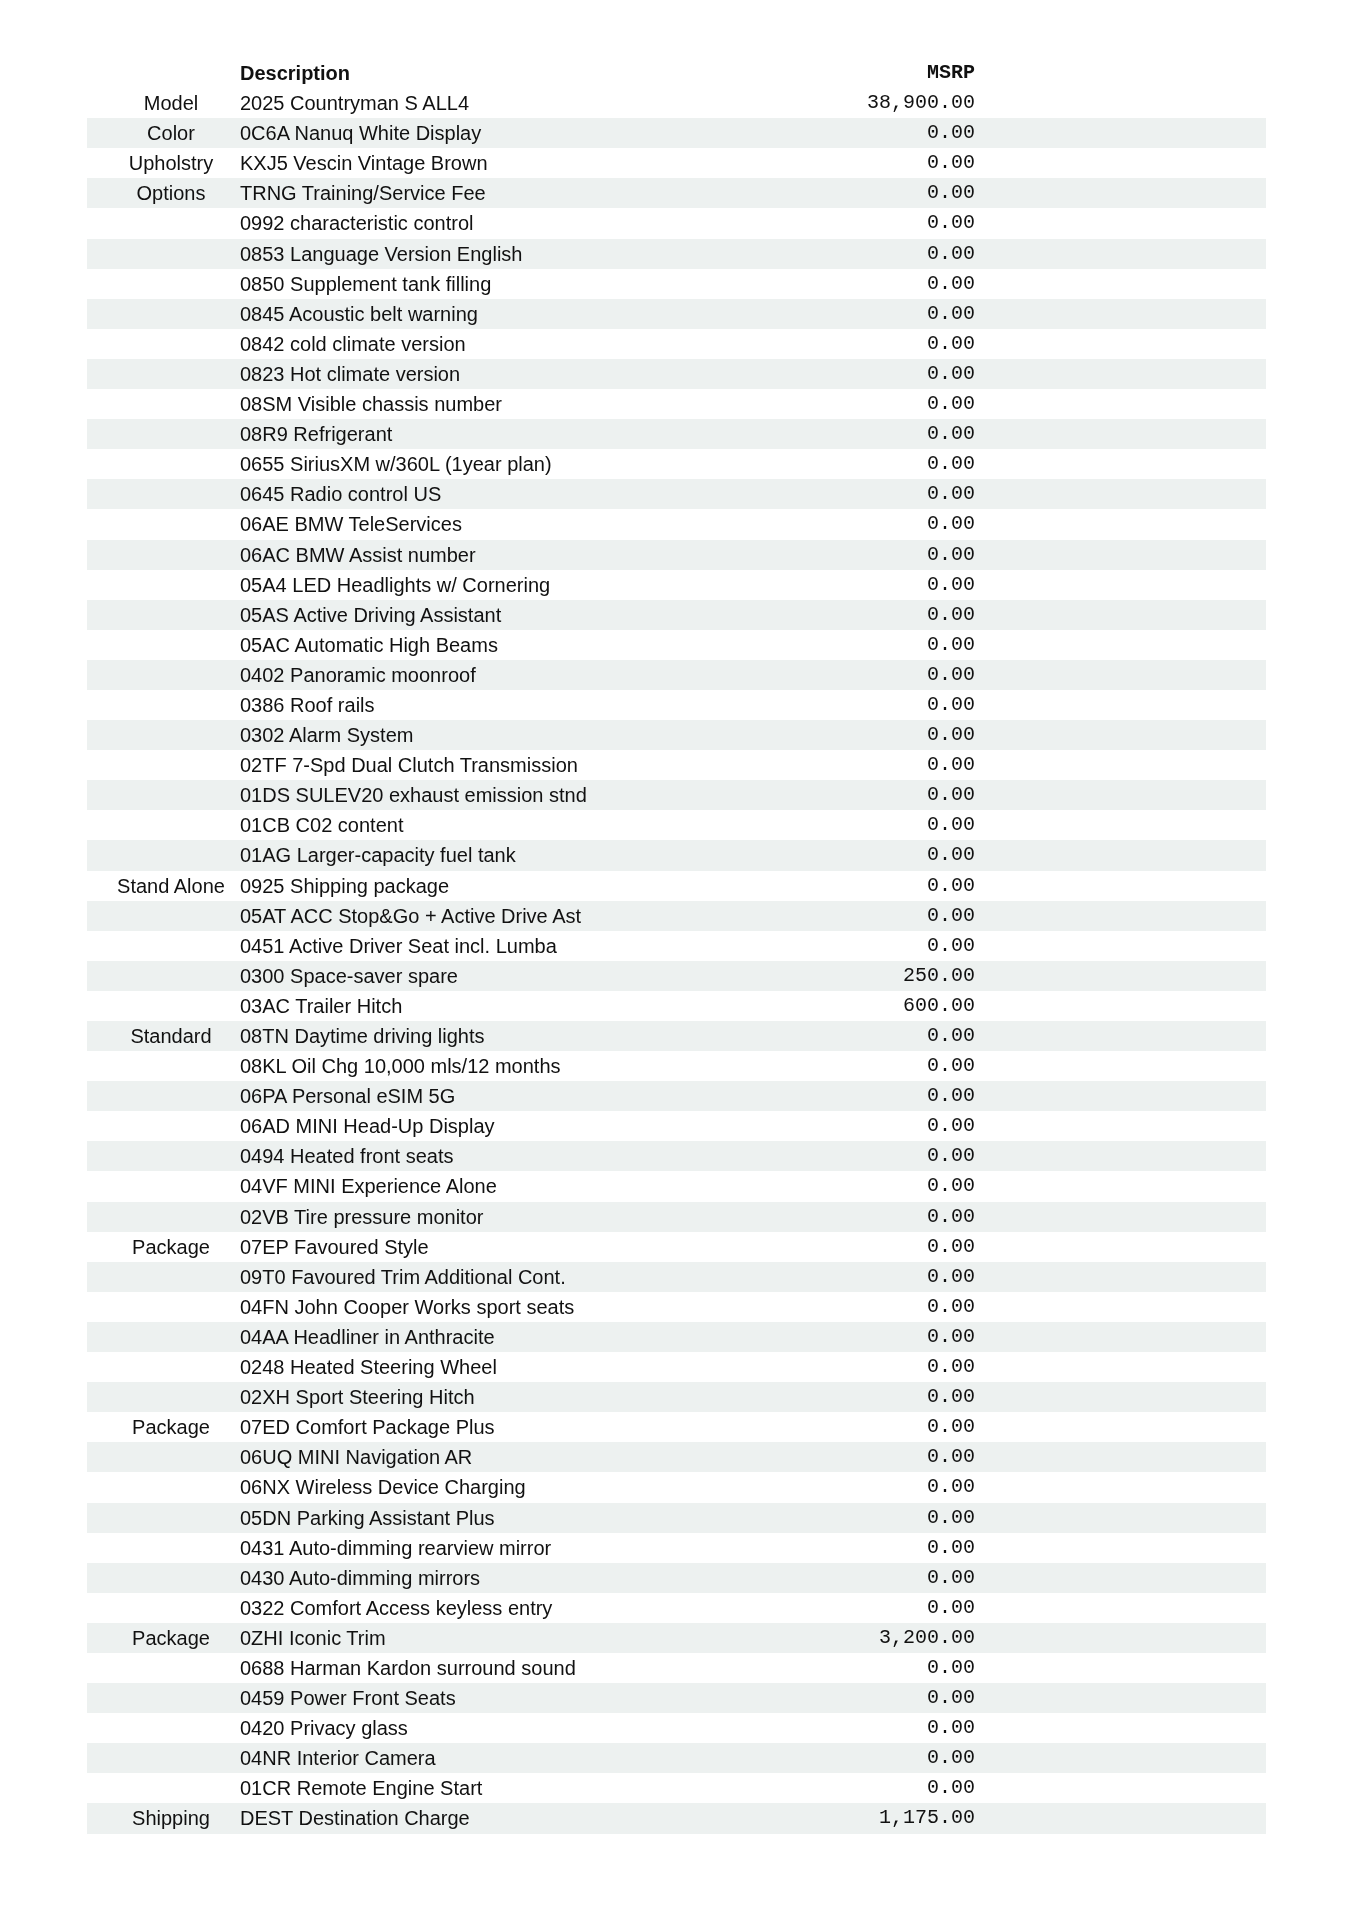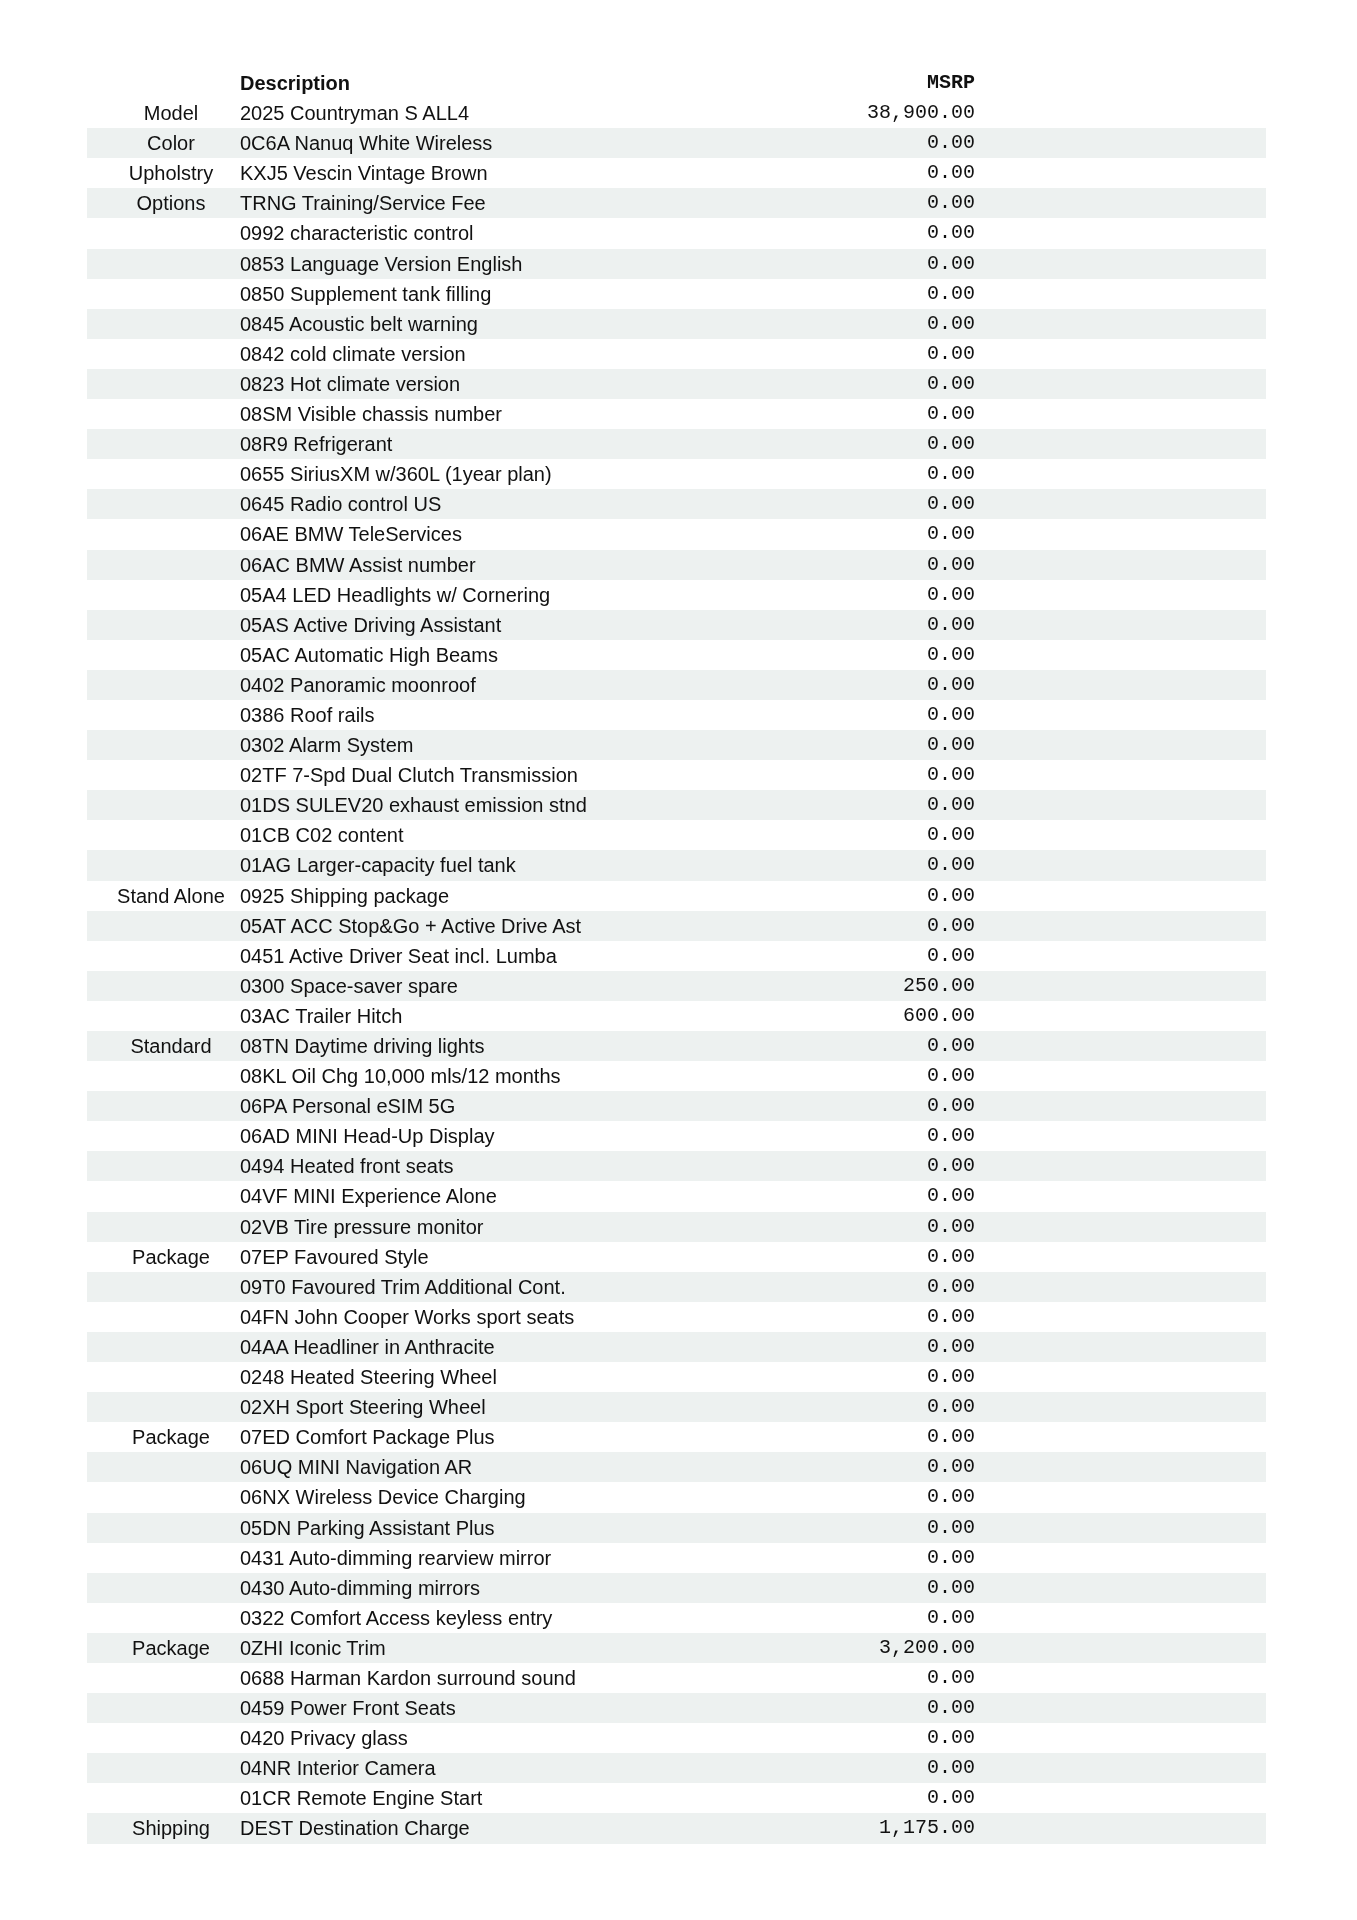--- a/index.html
+++ b/index.html
@@ -1,20 +1,20 @@
 <!DOCTYPE html>
 <html style="--stripe: #edf1f0; --text: #111111; --bg: #ffffff;"><head>
 <meta charset="utf-8">
 <style>
   :root { --stripe:#edf1f0; --text:#111111; --bg:#ffffff; }
   * { margin:0; padding:0; box-sizing:border-box; }
   html,body { width:1357px; height:1920px; background:var(--bg); overflow:hidden;
     font-family:"Liberation Sans", sans-serif; color:var(--text); }
   .sheet { position:relative; width:1357px; height:1920px; }
-  .price-table { position:absolute; top:68px; left:87px; width:1179px; }
+  .price-table { position:absolute; top:58px; left:87px; width:1179px; }
   .row { display:grid; grid-template-columns:138px 545px 190px 291px;
     padding-left:15px; height:30.1px; line-height:30.1px; font-size:20px;
     white-space:nowrap; }
   .row.striped { background:var(--stripe); }
   .row .cat { overflow:hidden;text-align:center; }
   .row .desc { overflow:hidden; }
   .row .msrp { text-align:right;font-family:Liberation Mono, monospace; }
   .header-row { font-weight:bold; }
   .header-row .desc, .header-row .msrp { font-weight:bold; }
 </style>
@@ -31,21 +31,21 @@
     </div>
     <div id="table-body">
         <div class="row">
     <div class="cat">Model</div>
     <div class="desc">2025 Countryman S ALL4</div>
     <div class="msrp">38,900.00</div>
     <div></div>
   </div>
         <div class="row striped">
     <div class="cat">Color</div>
-    <div class="desc">0C6A Nanuq White Wireless</div>
+    <div class="desc">0C6A Nanuq White Display</div>
     <div class="msrp">0.00</div>
     <div></div>
   </div>
         <div class="row">
     <div class="cat">Upholstry</div>
     <div class="desc">KXJ5 Vescin Vintage Brown</div>
     <div class="msrp">0.00</div>
     <div></div>
   </div>
         <div class="row striped">
@@ -283,21 +283,21 @@
     <div></div>
   </div>
         <div class="row">
     <div class="cat"></div>
     <div class="desc">0248 Heated Steering Wheel</div>
     <div class="msrp">0.00</div>
     <div></div>
   </div>
         <div class="row striped">
     <div class="cat"></div>
-    <div class="desc">02XH Sport Steering Wheel</div>
+    <div class="desc">02XH Sport Steering Hitch</div>
     <div class="msrp">0.00</div>
     <div></div>
   </div>
         <div class="row">
     <div class="cat">Package</div>
     <div class="desc">07ED Comfort Package Plus</div>
     <div class="msrp">0.00</div>
     <div></div>
   </div>
         <div class="row striped">

